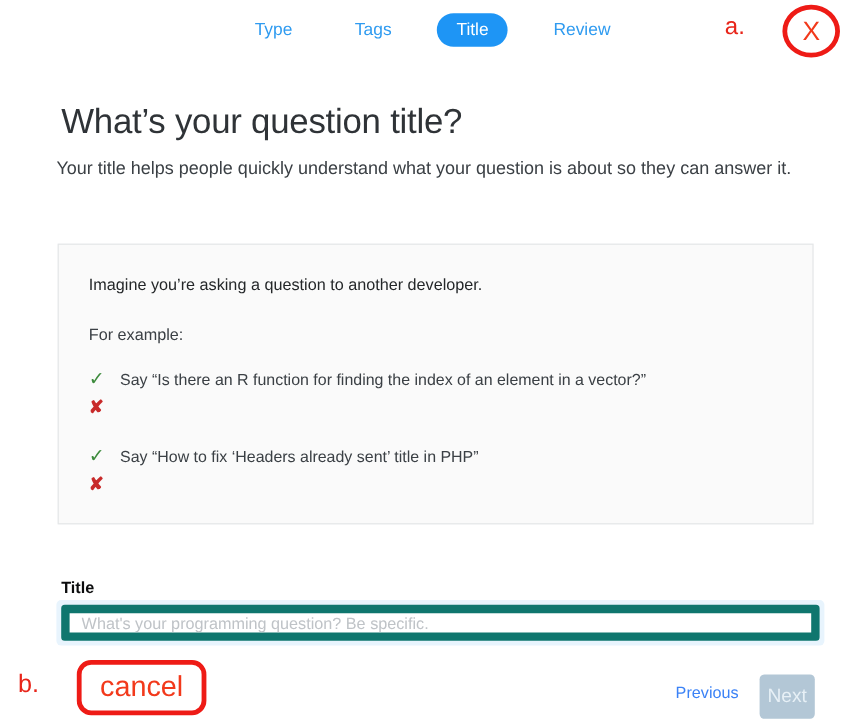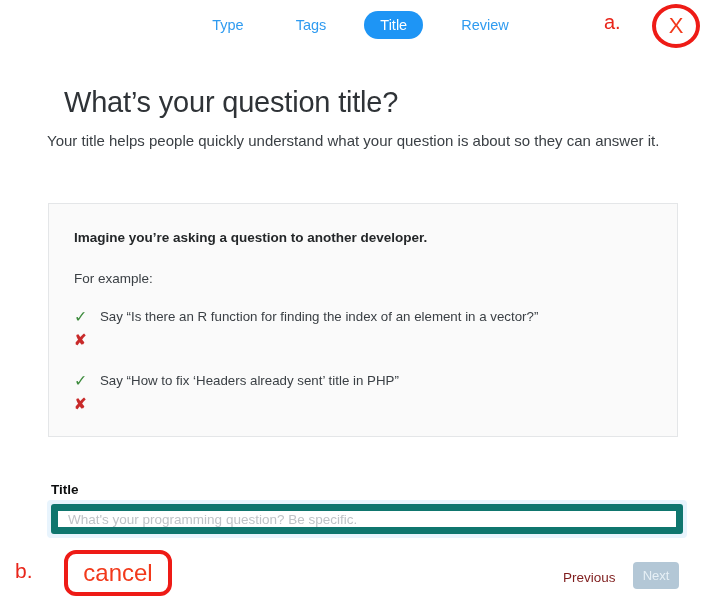--- a/index.html
+++ b/index.html
@@ -75,21 +75,21 @@
     align-items: center;
     justify-content: center;
     font-size: 22px;
     color: #f2391b;
     font-family: "Liberation Sans", sans-serif;
   }
 
   
   .page-title {
     position: absolute;
-    left: 64px;
+    left: 51px;
     top: 85px;
     font-size: 29px;
     font-weight: 400;
     color: #2f3337;
     letter-spacing: -0.2px;
     margin: 0;
     line-height: 1.2;
   }
   .page-subtitle {
     position: absolute;
@@ -110,21 +110,21 @@
     height: 234px;
     background: #fafafa;
     border: 1px solid #e4e6e8;
     box-sizing: border-box;
   }
   .tip-heading {
     position: absolute;
     left: 25px;
     top: 26px;
     font-size: 13.5px;
-    font-weight: bold;
+    font-weight: normal;
     color: #242729;
   }
   .tip-forexample {
     position: absolute;
     left: 25px;
     top: 67px;
     font-size: 13.5px;
     color: #3b4045;
   }
   .examples {
@@ -225,36 +225,36 @@
     font-size: 24px;
     color: #f2391b;
   }
 
   
   .btn-previous {
     position: absolute;
     left: 563px;
     top: 571px;
     font-size: 13.5px;
-    color: #7f1d1d;
+    color: #3b82f6;
     cursor: pointer;
     line-height: 1;
   }
   .btn-next {
     position: absolute;
     left: 633px;
     top: 562px;
     width: 46px;
-    height: 27px;
+    height: 37px;
     background: #b3c7d6;
     color: #e7f0f6;
     border: none;
     border-radius: 4px;
     font-family: "Liberation Sans", sans-serif;
-    font-size: 13px;
+    font-size: 16px;
     cursor: default;
     padding: 0;
   }
 </style>
 </head>
 <body>
 
 <div class="stepnav">
   <div class="step">Type</div>
   <div class="step">Tags</div>

